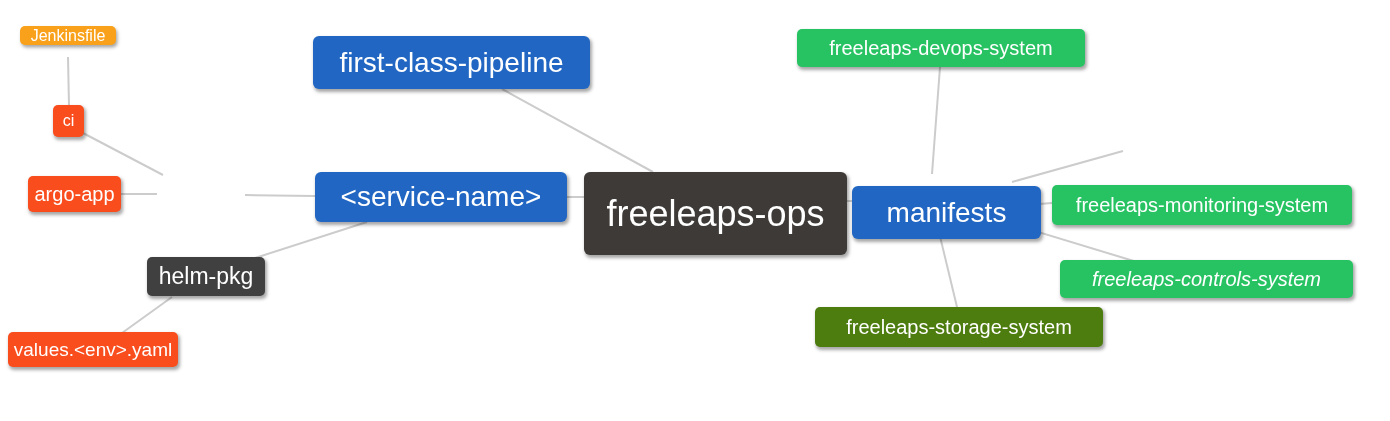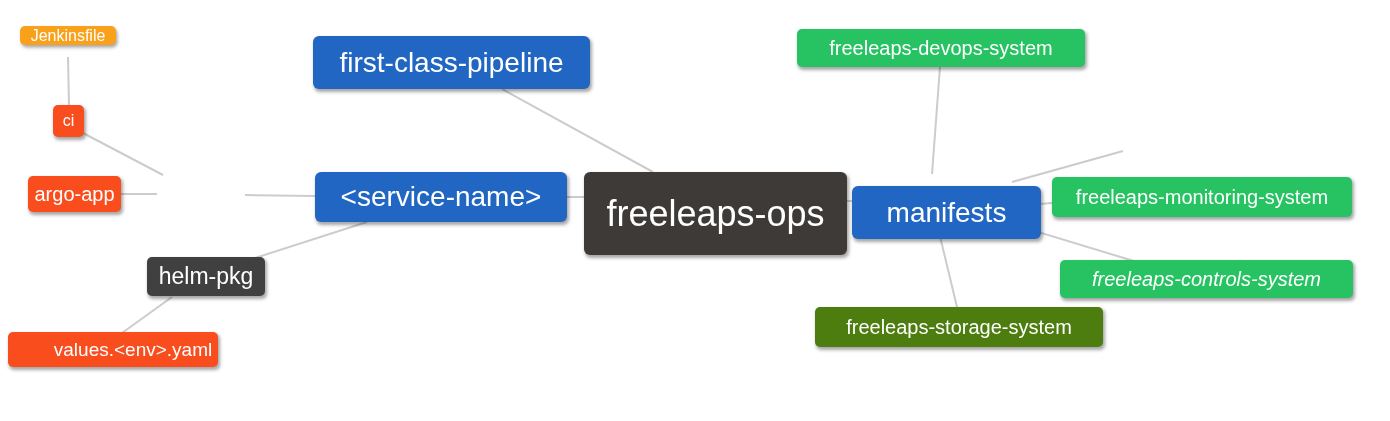--- a/index.html
+++ b/index.html
@@ -57,24 +57,24 @@
 
 
   <div class="node" style="left: 147px; top: 257px; width: 118px; height: 39px; font-size: 23px; background-color: #404040;">helm-pkg</div>
 
   <div class="node" style="left: 53px; top: 105px; width: 31px; height: 32px; font-size: 16px; background-color: rgb(249, 77, 30);">ci</div>
 
   <div class="node" style="left: 28px; top: 176px; width: 93px; height: 36px; font-size: 20px; background-color: rgb(249, 77, 30);">argo-app</div>
 
   <div class="node" style="left: 20px; top: 26px; width: 96px; height: 19px; font-size: 16px; background-color: rgb(249, 161, 27);">Jenkinsfile</div>
 
-  <div class="node" style="left: 8px; top: 332px; width: 170px; height: 35px; font-size: 19px; background-color: rgb(249, 77, 30); padding-left: 40px;">values.&lt;env&gt;.yaml</div>
+  <div class="node" style="left: 8px; top: 332px; width: 170px; height: 35px; font-size: 19px; background-color: rgb(249, 77, 30);">values.&lt;env&gt;.yaml</div>
 
   <div class="node" style="left: 797px; top: 29px; width: 288px; height: 38px; font-size: 20px; background-color: rgb(39, 195, 99);">freeleaps-devops-system</div>
 
 
-  <div class="node" style="left: 1052px; top: 177px; width: 300px; height: 40px; font-size: 20px; background-color: rgb(39, 195, 99);">freeleaps-monitoring-system</div>
+  <div class="node" style="left: 1052px; top: 185px; width: 300px; height: 40px; font-size: 20px; background-color: rgb(39, 195, 99);">freeleaps-monitoring-system</div>
 
   <div class="node" style="left: 1060px; top: 260px; width: 293px; height: 38px; font-size: 20px; background-color: rgb(39, 195, 99); font-style: italic;">freeleaps-controls-system</div>
 
   <div class="node" style="left: 815px; top: 307px; width: 288px; height: 40px; font-size: 20px; background-color: #4d7c0f;">freeleaps-storage-system</div>
 
 </div>
 
 </body></html>

